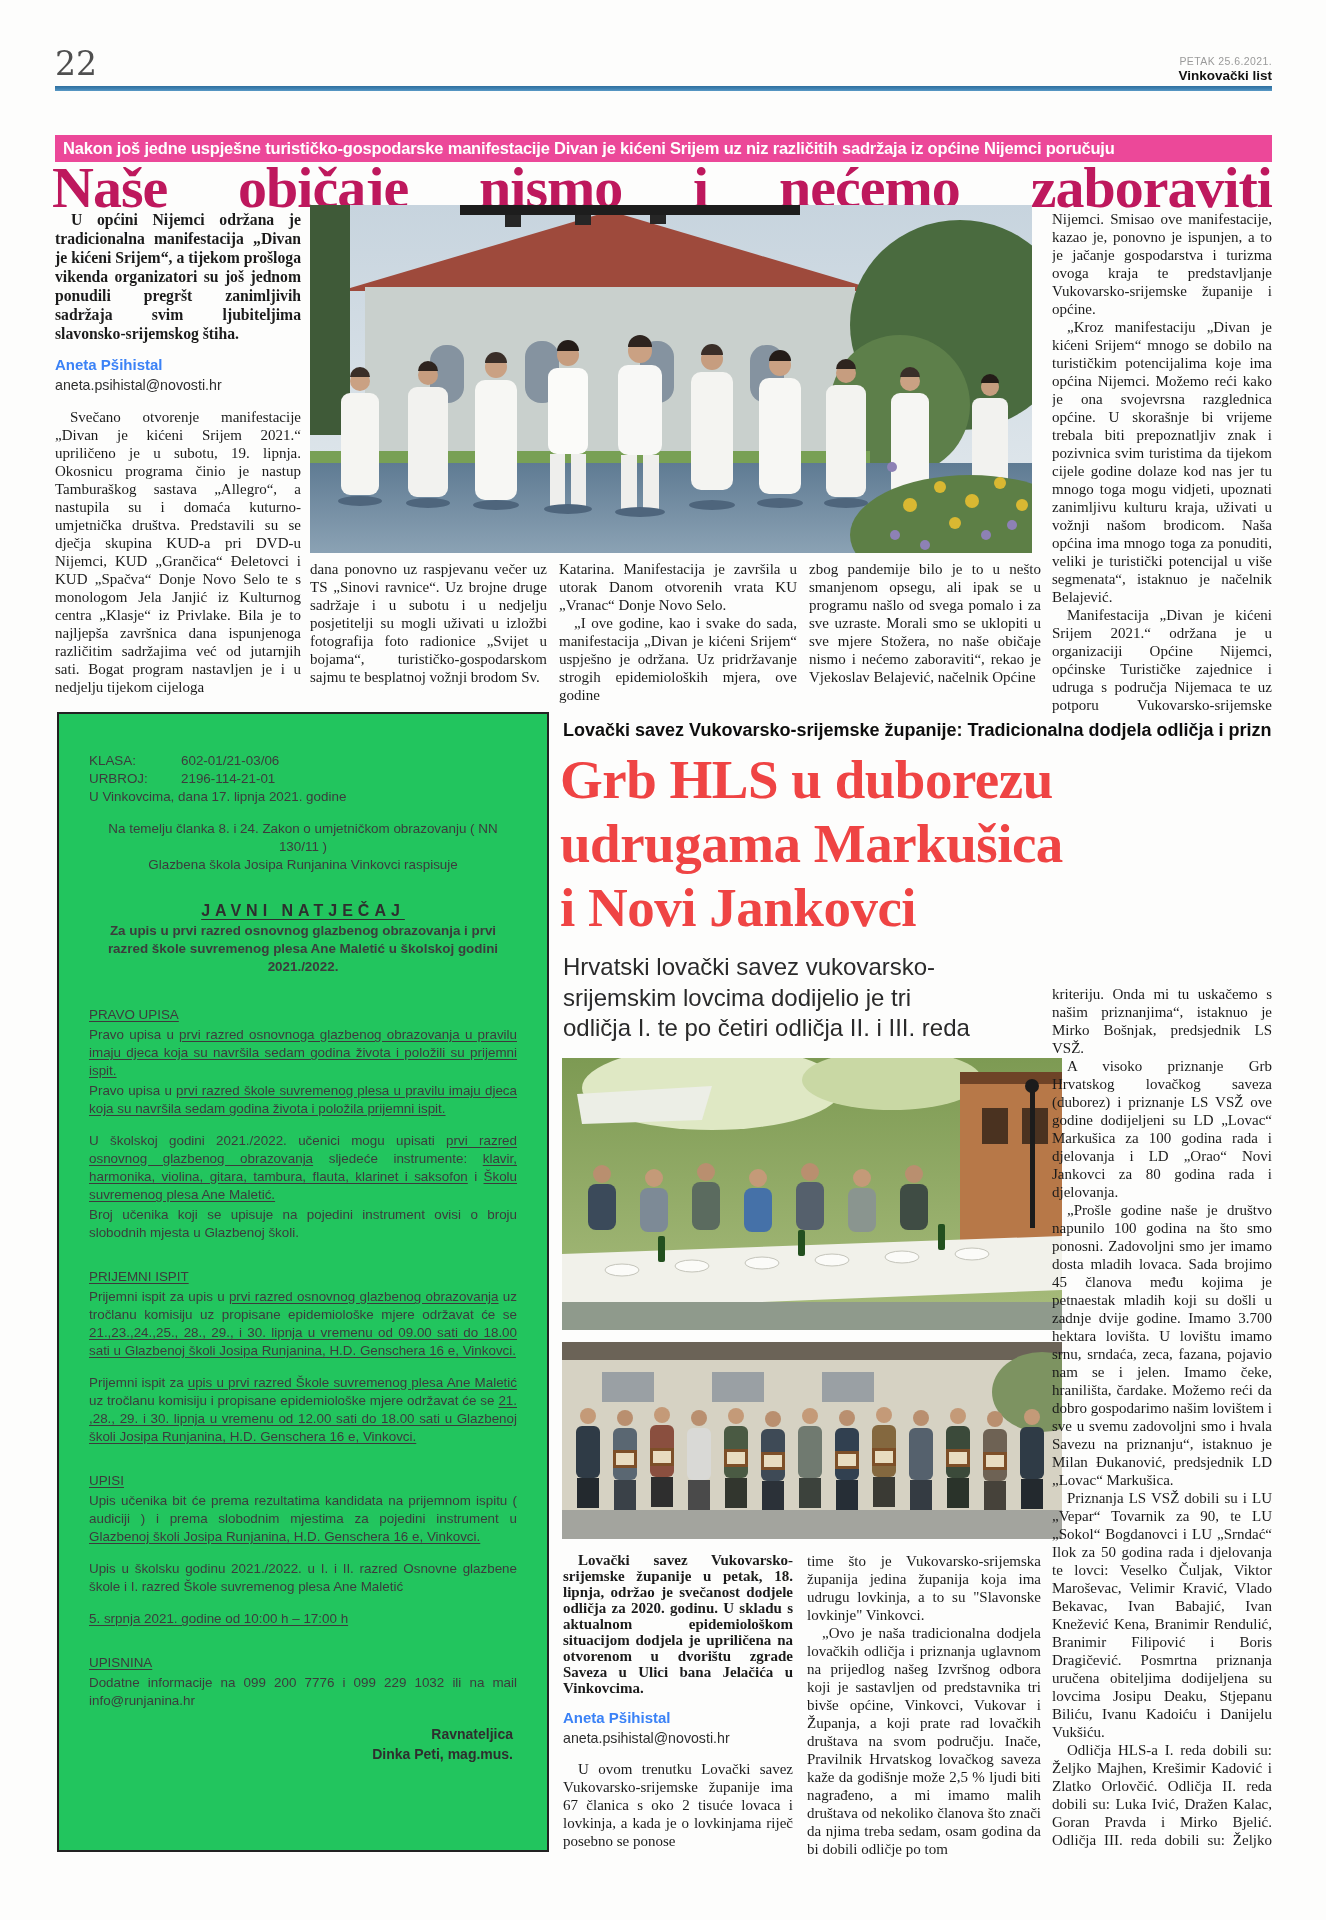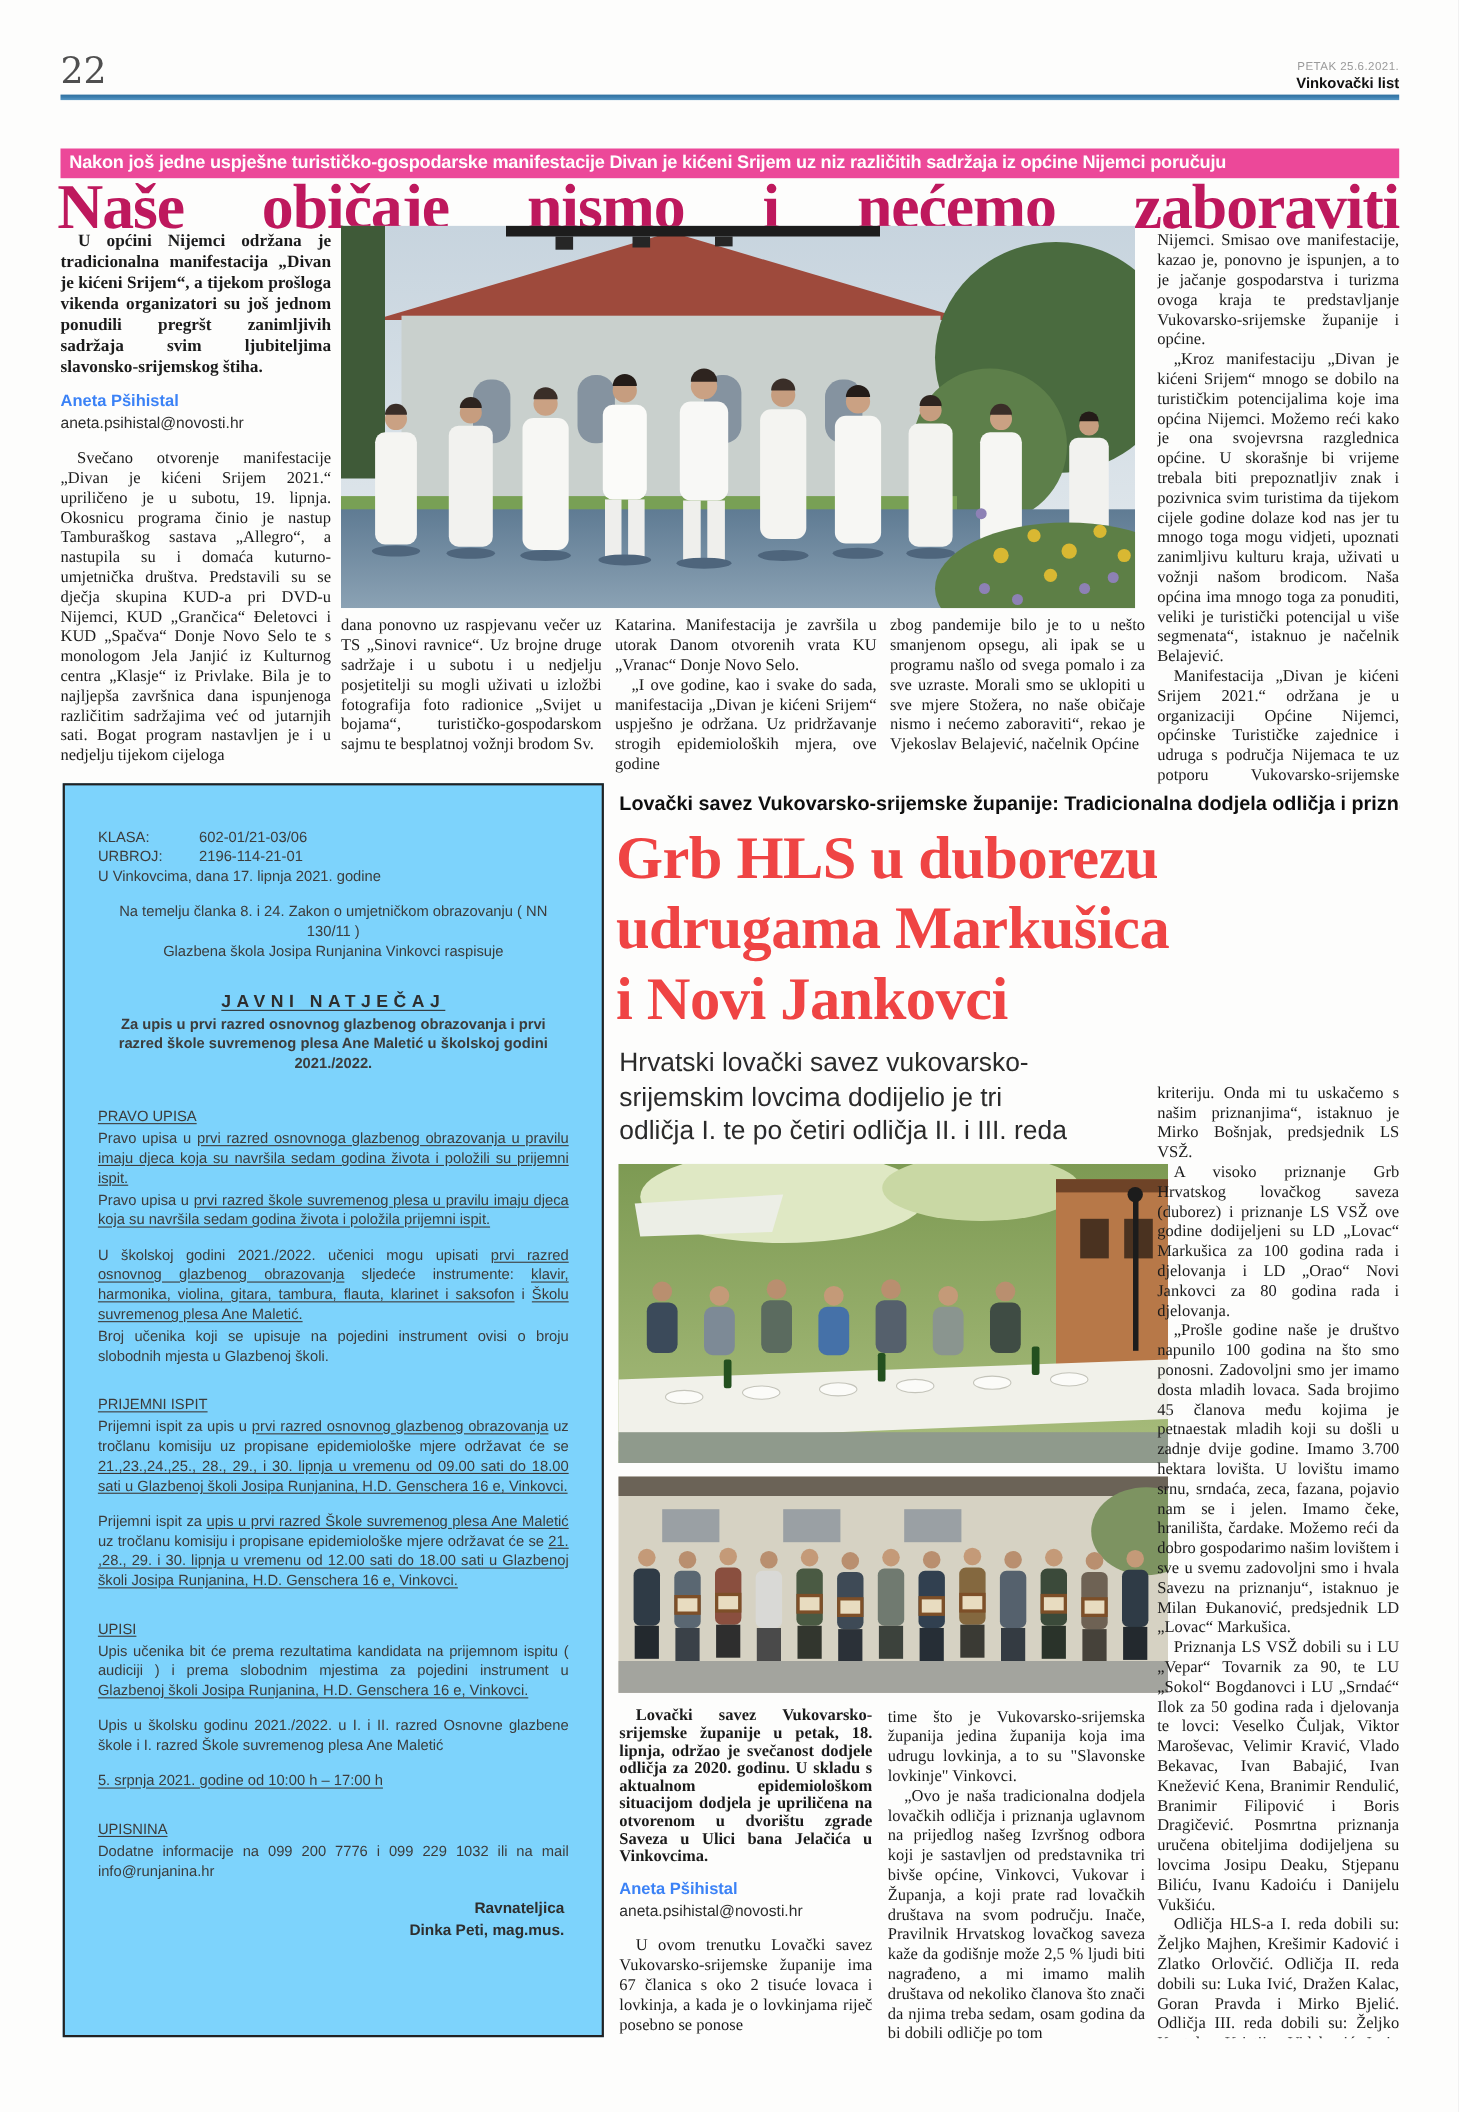--- a/index.html
+++ b/index.html
@@ -30,21 +30,21 @@
   .a1col1{left:55px;top:210px;width:246px;height:500px;overflow:hidden;}
   .a1col1 .bodyp{margin-top:14px;}
   .a1photo{left:310px;top:205px;width:722px;height:348px;overflow:hidden;}
   .a1colA{left:310px;top:560px;width:237px;height:150px;overflow:hidden;}
   .a1colB{left:559px;top:560px;width:238px;height:150px;overflow:hidden;}
   .a1colC{left:809px;top:560px;width:232px;height:150px;overflow:hidden;}
   .a1colR{left:1052px;top:210px;width:220px;height:505px;overflow:hidden;}
 
   
   .notice{left:57px;top:712px;width:492px;height:1140px;border:2px solid #222;box-sizing:border-box;
-          padding:38px 30px 0 30px;overflow:hidden;background:#7dd3fc;
+          padding:38px 30px 0 30px;overflow:hidden;background:#22c55e;
           font-family:"Liberation Sans",sans-serif;font-size:13.4px;line-height:18px;color:#3c3c3c;}
   .notice .meta-row{display:flex;}
   .notice .meta-row .lbl{width:92px;flex:none;}
   .notice .intro{margin-top:14px;text-align:center;}
   .notice .ntitle{margin-top:28px;text-align:center;font-size:16px;font-weight:700;letter-spacing:5px;
                   text-decoration:underline;text-underline-offset:3px;color:#2e2e2e;}
   .notice .nsub{text-align:center;font-weight:700;margin-top:2px;}
   .nsec-h{margin-top:26px;text-decoration:underline;text-underline-offset:2px;}
   .nsec-h.first{margin-top:30px;}
   .npara{margin-top:2px;text-align:justify;}

